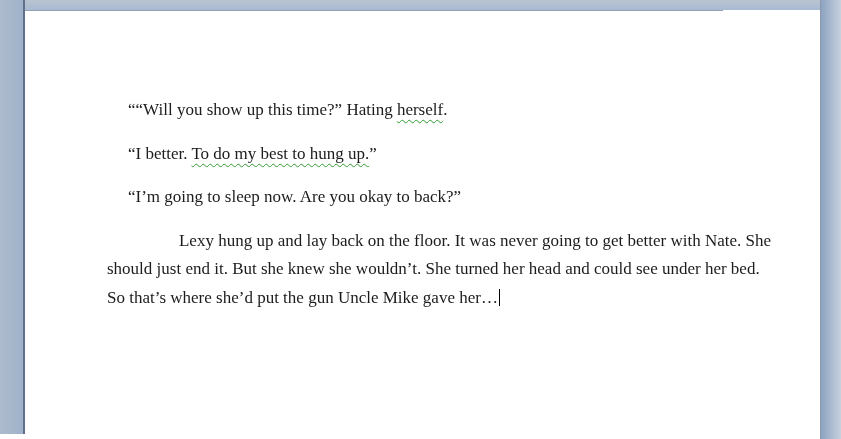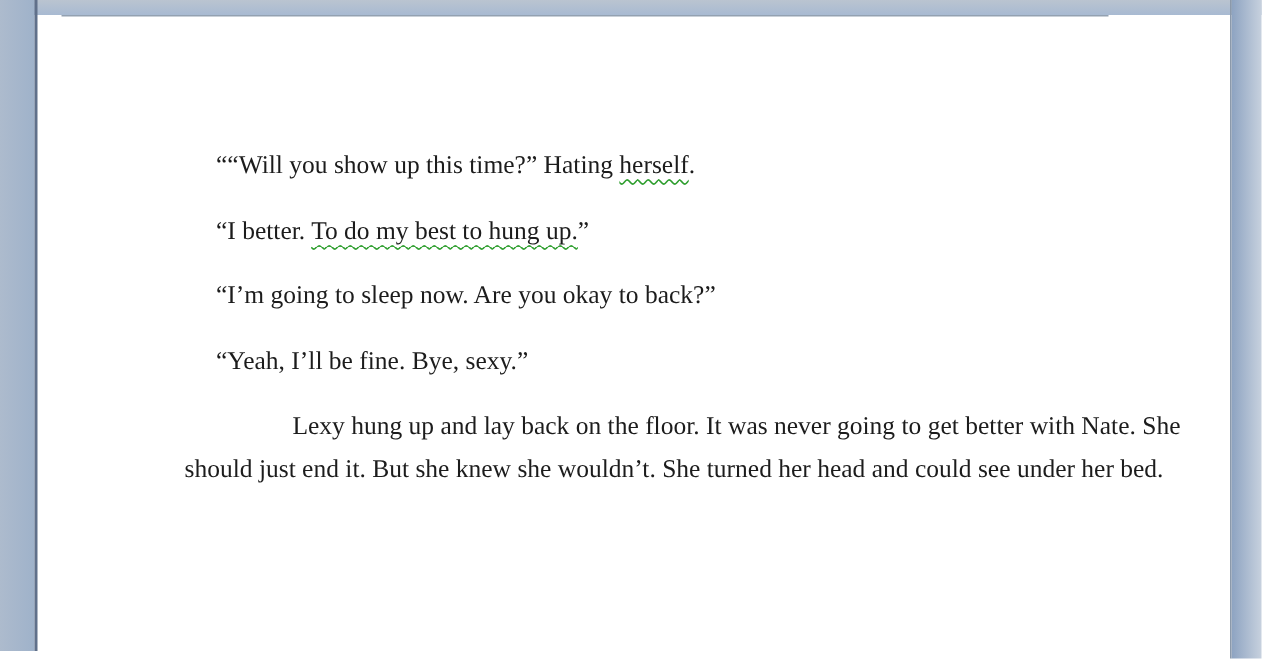--- a/index.html
+++ b/index.html
@@ -36,21 +36,20 @@
     border-left: 1px solid #8b99aa;
   }
   
   .page {
     position: absolute;
     left: 25px; top: 10px;
     width: 698px; height: 429px;
     background: var(--page-bg, #ffffff);
     border-top: 1px solid #93a1b1;
     box-sizing: border-box;
-    margin-left: 16px;
   }
   .text-area {
     position: absolute;
     left: 82px; top: 85px;
     width: 715px;
     font-size: 17px;
     line-height: 28.5px;
     color: #1c1c1c;
   }
   .para {
@@ -95,22 +94,22 @@
 
   <div class="page">
     <div class="text-area">
 
       <p class="para"><span>““Will you show up this time?” Hating </span><span class="grammar">herself</span><span>.</span></p>
 
       <p class="para"><span>“I better. </span><span class="grammar">To do my best to hung up.</span><span>”</span></p>
 
       <p class="para"><span>“I’m going to sleep now. Are you okay to back?”</span></p>
 
-      <p class="para"><span>“Yeah, I’ll be fine. Bye, sexy.”</span></p>
 
       <div class="body-para">
         <div class="line indent"><span>Lexy hung up and lay back on the floor. It was never going to get better with Nate. She</span></div>
         <div class="line"><span>should just end it. But she knew she wouldn’t. She turned her head and could see under her bed.</span></div>
+        <div class="line"><span>So that’s where she’d put the gun Uncle Mike gave her…</span><span class="caret"></span></div>
       </div>
 
     </div>
   </div>
 </div>
 
 </body></html>

